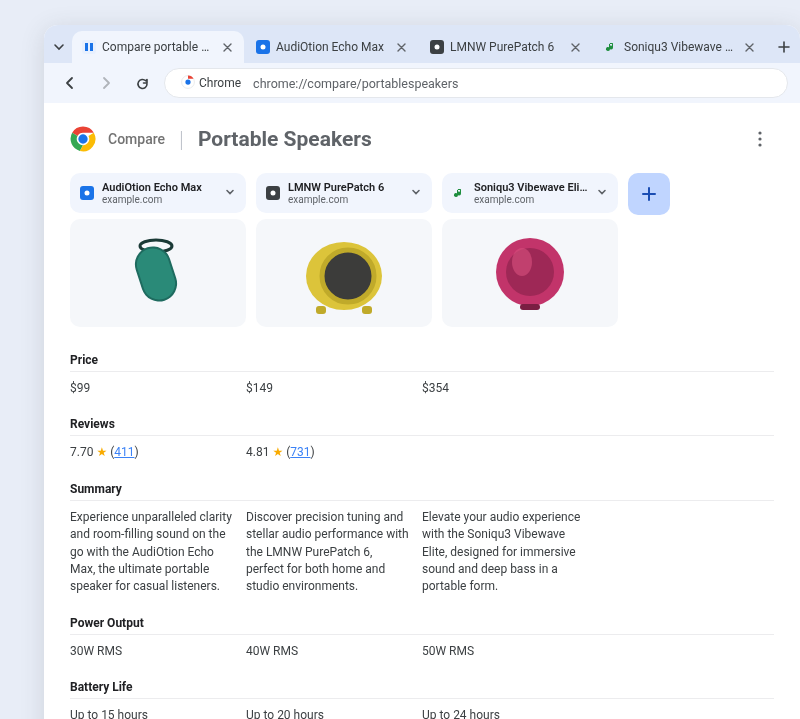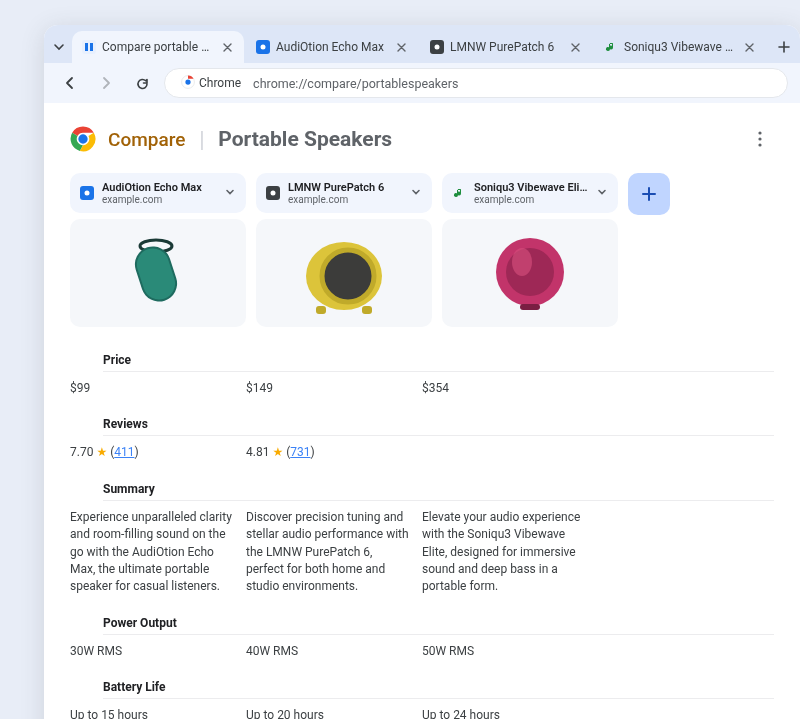--- a/index.html
+++ b/index.html
@@ -18,36 +18,36 @@
     .toolbar { display: flex; align-items: center; background: #f1f5fd; height: 40px; padding: 12px 12px; gap: 8px; }
     .nav-btn { width: 28px; height: 28px; display: flex; align-items: center; justify-content: center; border-radius: 50%; cursor: pointer; color: #3c4043; }
     .nav-btn.disabled { color: #b0b4ba; }
     .omnibox { flex: 1; display: flex; align-items: center; height: 30px; background: #fff; border-radius: 15px; padding: 0 12px; gap: 8px; border: 1px solid #e4e7ec; }
     .omnibox .chip { font-size: 12px; color: #3c4043; padding: 2px 4px; border-radius: 10px; display: flex; align-items: center; gap: 4px; }
     .omnibox .url { font-size: 12.5px; color: #5f6368; }
     
     .page { background: #fff; padding: 22px 26px; }
     .header { display: flex; align-items: center; gap: 12px; margin-bottom: 20px; }
     .chrome-logo { width: 26px; height: 26px; }
-    .header h1 { font-size: 19px; font-weight: 500; color: #a16207; }
+    .header h1 { font-size: 14px; font-weight: 500; color: #737373; }
     .header .divider { color: #c0c4cc; font-size: 22px; font-weight: 300; margin: 0 2px; }
     .header .subtitle { font-size: 21px; font-weight: 700; color: #5f6368; }
     .header .menu { margin-left: auto; width: 28px; height: 28px; display: flex; align-items: center; justify-content: center; cursor: pointer; color: #5f6368; }
     
     .cards-row { display: flex; gap: 10px; margin-bottom: 18px; }
     .product-col { width: 176px; }
     .product-head { background: #f1f5fd; border-radius: 10px; padding: 8px 10px; display: flex; align-items: center; gap: 8px; margin-bottom: 6px; cursor: pointer; }
     .product-head .info { flex: 1; min-width: 0; }
     .product-head .name { font-size: 11px; font-weight: 600; color: #202124; white-space: nowrap; overflow: hidden; text-overflow: ellipsis; }
     .product-head .domain { font-size: 10px; color: #5f6368; }
     .product-head .chev { color: #5f6368; }
     .product-img { background: #f5f7fa; border-radius: 10px; height: 108px; display: flex; align-items: center; justify-content: center; }
     .add-card { width: 42px; height: 42px; background: #c0d5ff; border-radius: 10px; display: flex; align-items: center; justify-content: center; cursor: pointer; color: #1a4db3; }
     
-    .row-label { font-size: 12px; font-weight: 700; color: #202124; padding: 8px 0 4px; border-bottom: 1px solid #ececee; margin-left: 33px; }
+    .row-label { font-size: 12px; font-weight: 700; color: #202124; padding: 8px 0 4px; border-bottom: 1px solid #ececee; }
     .row-values { display: flex; padding: 8px 0 12px; }
     .row-values .cell { width: 176px; padding-right: 10px; font-size: 12px; color: #3c4043; line-height: 1.45; }
     .star { color: #f9ab00; }
     .review-link { color: #3b82f6; text-decoration: underline; cursor: pointer; }
     
     .speaker-svg { width: 100px; height: 90px; }
     .icon-chrome { display: inline-block; }
   </style>
 </head>
 <body>

